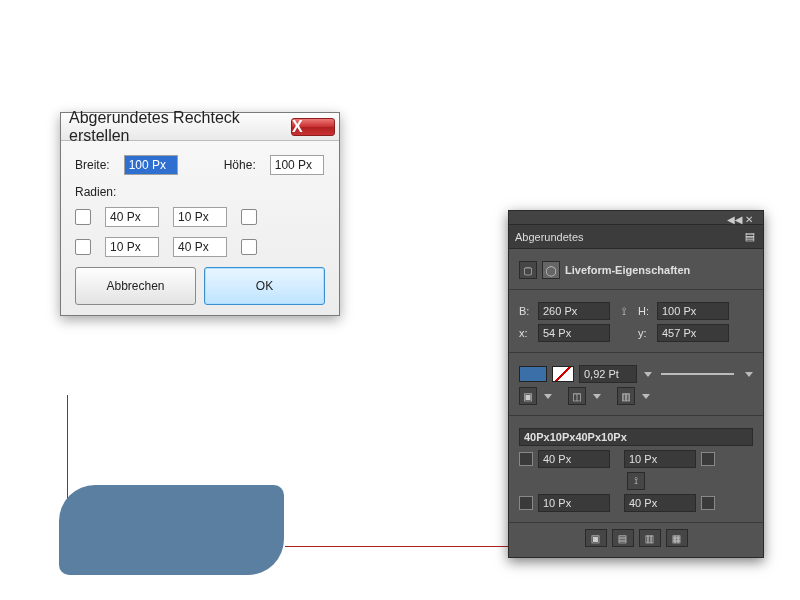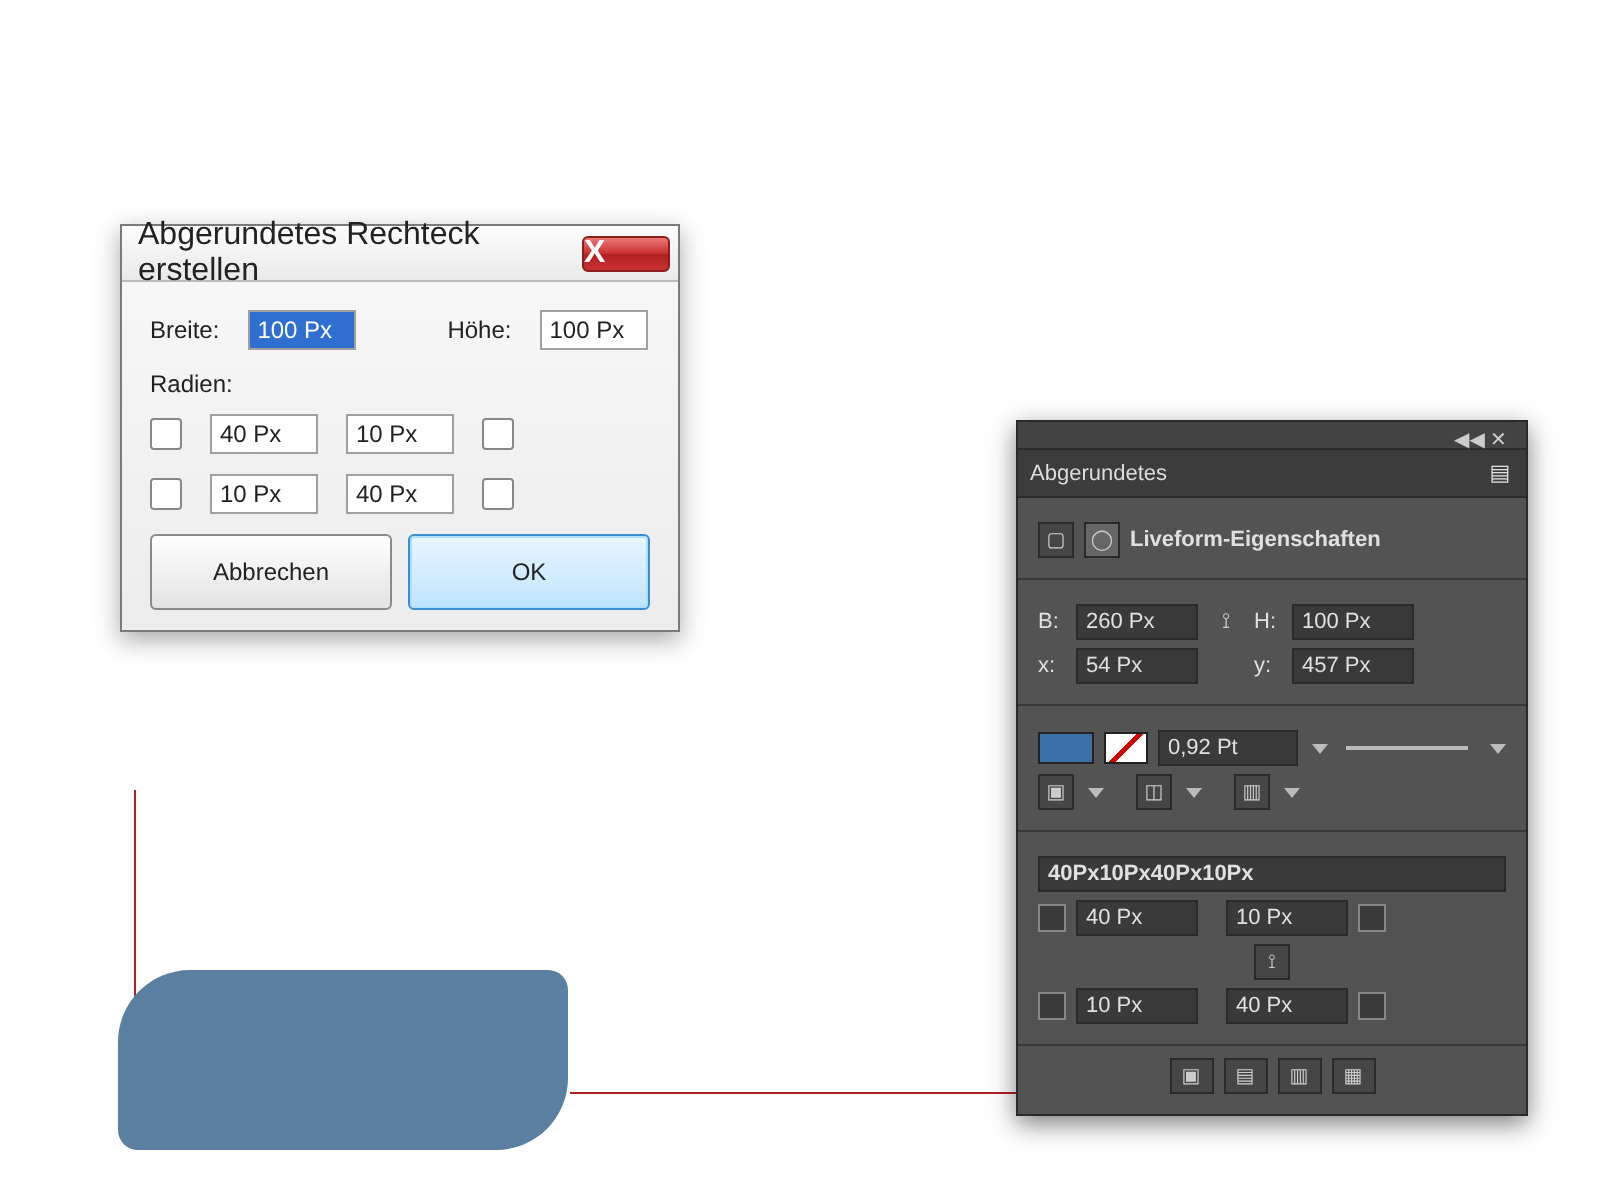--- a/index.html
+++ b/index.html
@@ -78,21 +78,21 @@
   .tabrow .tab { font-size: 11px; color: #ddd; }
   .tabrow .menu { margin-left: auto; width: 14px; text-align: center; }
   .panel-section { padding: 8px 10px 6px 10px; border-bottom: 1px solid #3a3a3a; }
   .prow { display: flex; align-items: center; gap: 5px; margin: 4px 0; }
   .picon {
     width: 18px; height: 18px; border: 1px solid #2a2a2a; background: #464646;
     display: inline-flex; align-items: center; justify-content: center; font-size: 10px; color:#ccc;
   }
   .pfield {
     border: 1px solid #2a2a2a; background: #3a3a3a; color: #e0e0e0;
-    font-size: 11px; padding: 2px 4px; width: 61px;
+    font-size: 11px; padding: 2px 4px; width: 72px;
   }
   .pfield.wide { width: 100px; font-weight: bold; }
   .plabel { font-size: 11px; color: #e0e0e0; width: 14px; }
   .swatch { width: 28px; height: 16px; background: #3b6fa8; border: 1px solid #222; display:inline-block; }
   .swatch2 { width: 22px; height: 16px; background: #fff; border: 1px solid #222; display:inline-block; position:relative;}
   .swatch2::after { content:""; position:absolute; left:0; top:0; right:0; bottom:0;
     background:linear-gradient(135deg, transparent 45%, #c00 45%, #c00 55%, transparent 55%);}
   .stroke-line { flex:1; min-width:50px; height:2px; background:#bbb; margin: 0 4px; }
   .tri { width:0;height:0;border-left:4px solid transparent;border-right:4px solid transparent;border-top:5px solid #bbb;display:inline-block; margin-left:2px;}
   .pathops { display:flex; gap:5px; justify-content:center; padding:6px 0 10px 0; }
@@ -175,21 +175,21 @@
       <span class="pfield">54 Px</span>
       <span style="width:18px"></span>
       <span class="plabel">y:</span>
       <span class="pfield">457 Px</span>
     </div>
   </div>
   <div class="panel-section">
     <div class="prow">
       <span class="swatch"></span>
       <span class="swatch2"></span>
-      <span class="pfield" style="width:70px">0,92 Pt</span>
+      <span class="pfield" style="width:58px">0,92 Pt</span>
       <span class="tri"></span>
       <span class="stroke-line"></span>
       <span class="tri"></span>
     </div>
     <div class="prow">
       <span class="picon">▣</span>
         <span class="tri"></span>
       <span style="width:6px"></span>
       <span class="picon">◫</span>
         <span class="tri"></span>

